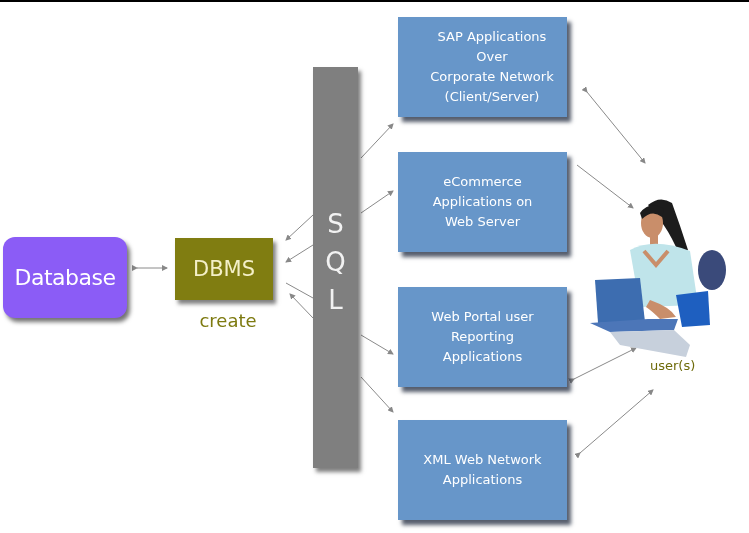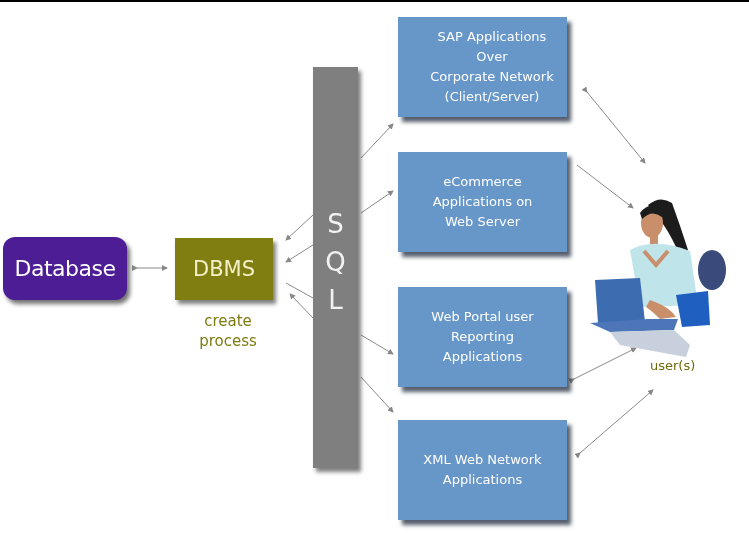--- a/index.html
+++ b/index.html
@@ -1,25 +1,25 @@
 <!DOCTYPE html>
 <html><head>
 <meta charset="utf-8">
 <style>
   html, body { margin:0; padding:0; }
   body { width:749px; height:533px; background:#ffffff; position:relative; overflow:hidden;
          font-family:"DejaVu Sans", sans-serif; }
   .topline { position:absolute; left:0; top:0; width:749px; height:2px; background:#000; }
   .box { position:absolute; display:flex; align-items:center; justify-content:center; text-align:center; color:#fff; box-sizing:border-box; }
-  .db { left:3px; top:237px; width:124px; height:63px; background:#4c1d95; border-radius:12px;
+  .db { left:3px; top:237px; width:124px; height:81px; background:#8b5cf6; border-radius:12px;
         box-shadow:3px 4px 4px rgba(0,0,0,0.55); font-size:22px; letter-spacing:-0.5px; }
   .dbms { left:175px; top:238px; width:98px; height:62px; background:#807d11;
           box-shadow:3px 4px 4px rgba(0,0,0,0.5); font-size:21px; color:#f4f0c8; }
   .dbms-notes { position:absolute; left:168px; top:311px; width:120px; text-align:center; color:#7d7a10;
-                font-size:15px; line-height:20px; }
+                font-size:18px; line-height:20px; }
   .sql { position:absolute; left:313px; top:67px; width:45px; height:401px; background:#7f7f7f;
          box-shadow:3px 4px 4px rgba(0,0,0,0.5); }
   .sql-letters { position:absolute; left:313px; top:205px; width:45px; text-align:center; color:#f2f2f2;
                  font-size:26px; line-height:38px; }
   .app { left:398px; width:169px; height:100px; background:#6796c9;
          box-shadow:4px 5px 4px rgba(30,40,60,0.75); font-size:13px; line-height:20px; padding:0 4px; }
   .app span { display:block; white-space:pre-line; }
   .app1 { top:17px;padding-left:23px; } .app2 { top:152px; } .app3 { top:287px; } .app4 { top:420px; }
   .user-label { position:absolute; left:650px; top:358px; color:#6e6b0a; font-size:13px; }
   svg.arrows { position:absolute; left:0; top:0; }
@@ -55,21 +55,20 @@
 
 <div class="box db">
   <span>Database</span>
 </div>
 
 <div class="box dbms">
   <span>DBMS</span>
 </div>
 <div class="dbms-notes">
   <div>create</div>
-  <div>process</div>
 </div>
 
 <div class="sql"></div>
 <div class="sql-letters">
   <div>S</div>
   <div>Q</div>
   <div>L</div>
 </div>
 
 <div class="box app app1">

